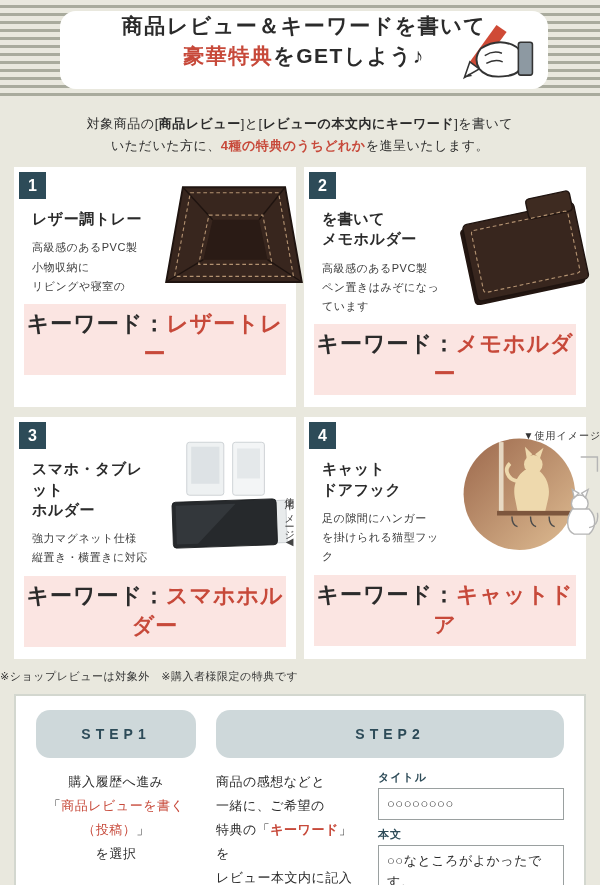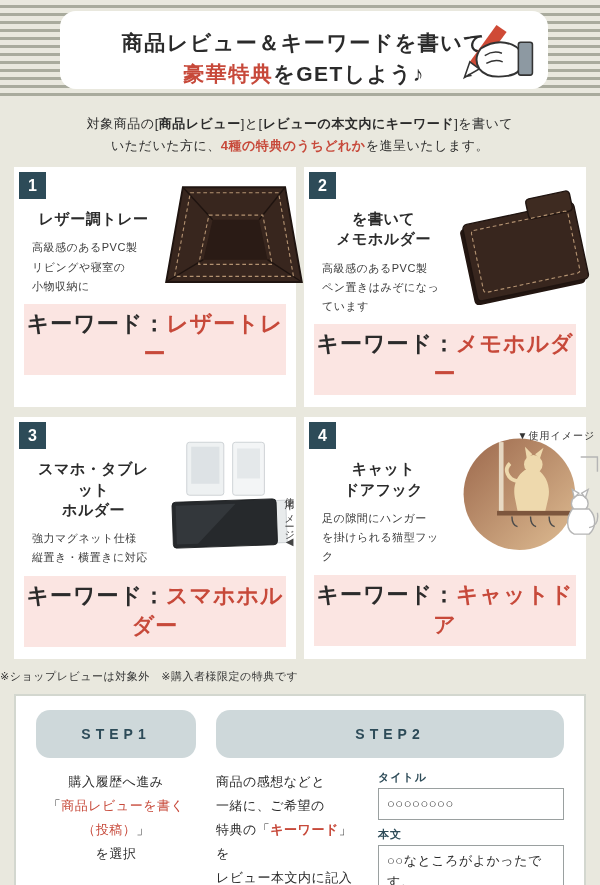--- a/index.html
+++ b/index.html
@@ -15,21 +15,21 @@
   
   .header-band{
     position:relative;
     height:100px;
     background:repeating-linear-gradient(to bottom,#e9e8de 0 5px,#a9ab9d 5px 8px);
   }
   .header-card{
     position:absolute;
     left:60px;top:11px;width:488px;height:78px;
     background:#fff;border-radius:16px;
-    display:flex;align-items:flex-end;justify-content:center;
+    display:flex;align-items:flex-start;justify-content:center;
   }
   .header-titles{text-align:center;font-weight:bold;font-size:21px;letter-spacing:1.5px;line-height:1.45;}
   .red{color:#c7493a;}
   .hand-icon{position:absolute;right:14px;top:12px;}
 
   
   .intro{
     padding:13px 0 4px;
     text-align:center;
     font-size:13px;
@@ -53,41 +53,41 @@
   }
   .badge{
     position:absolute;top:5px;left:5px;
     width:27px;height:27px;
     background:#2d4b58;color:#fff;
     font-weight:bold;font-size:16px;
     display:flex;align-items:center;justify-content:center;
   }
   .card-body{display:flex;min-height:116px;}
   .card-text{width:47%;flex:none;padding:34px 0 0 8px;}
-  .card-title{font-weight:bold;font-size:15px;line-height:1.35;letter-spacing:0.5px;text-align:center;}
+  .card-title{font-weight:bold;font-size:15px;line-height:1.35;letter-spacing:0.5px;}
   .card-title span{display:block;}
   .card-desc{margin-top:9px;font-size:11px;color:#3c3c3c;line-height:1.75;letter-spacing:0.5px;}
   .card-desc span{display:block;}
   .card-img{flex:1;display:flex;align-items:center;justify-content:center;position:relative;}
   .keyword-bar{
     margin-top:8px;
     background:#fbe5e2;
     text-align:center;
     font-weight:bold;
     font-size:22px;
     letter-spacing:1px;
     padding:5px 0 6px;
   }
   .usage-vert{
     position:absolute;right:0px;top:30%;
     writing-mode:vertical-rl;
     font-size:10px;color:#444;letter-spacing:2px;
   }
   .usage-top{
-    position:absolute;top:4px;right:8px;
+    position:absolute;top:4px;right:2px;
     font-size:10px;color:#333;letter-spacing:1px;
   }
 
   .midnote{
     margin:10px 0 0;
     font-size:11px;
     color:#333;
     letter-spacing:0.5px;
   }
 
@@ -167,22 +167,22 @@
     <div class="card">
       <div class="badge">1</div>
       <div class="card-body">
         <div class="card-text">
           <div class="card-title">
               <span>レザー調トレー</span>
               <span></span>
             </div>
           <div class="card-desc">
               <span>高級感のあるPVC製</span>
+              <span>小物収納に</span>
               <span>リビングや寝室の</span>
-              <span>小物収納に</span>
             </div>
         </div>
         <div class="card-img">
           <svg width="158" height="118" viewBox="0 0 170 125">
             <polygon points="30,10 140,10 158,112 12,112" fill="#38261e" stroke="#1f1410" stroke-width="2"></polygon>
             <polygon points="62,45 112,45 121,88 52,88" fill="#2a1b15"></polygon>
             <path d="M30,10 L62,45 M140,10 L112,45 M158,112 L121,88 M12,112 L52,88" stroke="#1f1410" stroke-width="1.5"></path>
             <polygon points="38,16 133,16 149,106 21,106" fill="none" stroke="#b39271" stroke-width="1.2" stroke-dasharray="4 3"></polygon>
             <polygon points="58,40 116,40 126,93 47,93" fill="none" stroke="#b39271" stroke-width="1.2" stroke-dasharray="4 3"></polygon>
           </svg>

